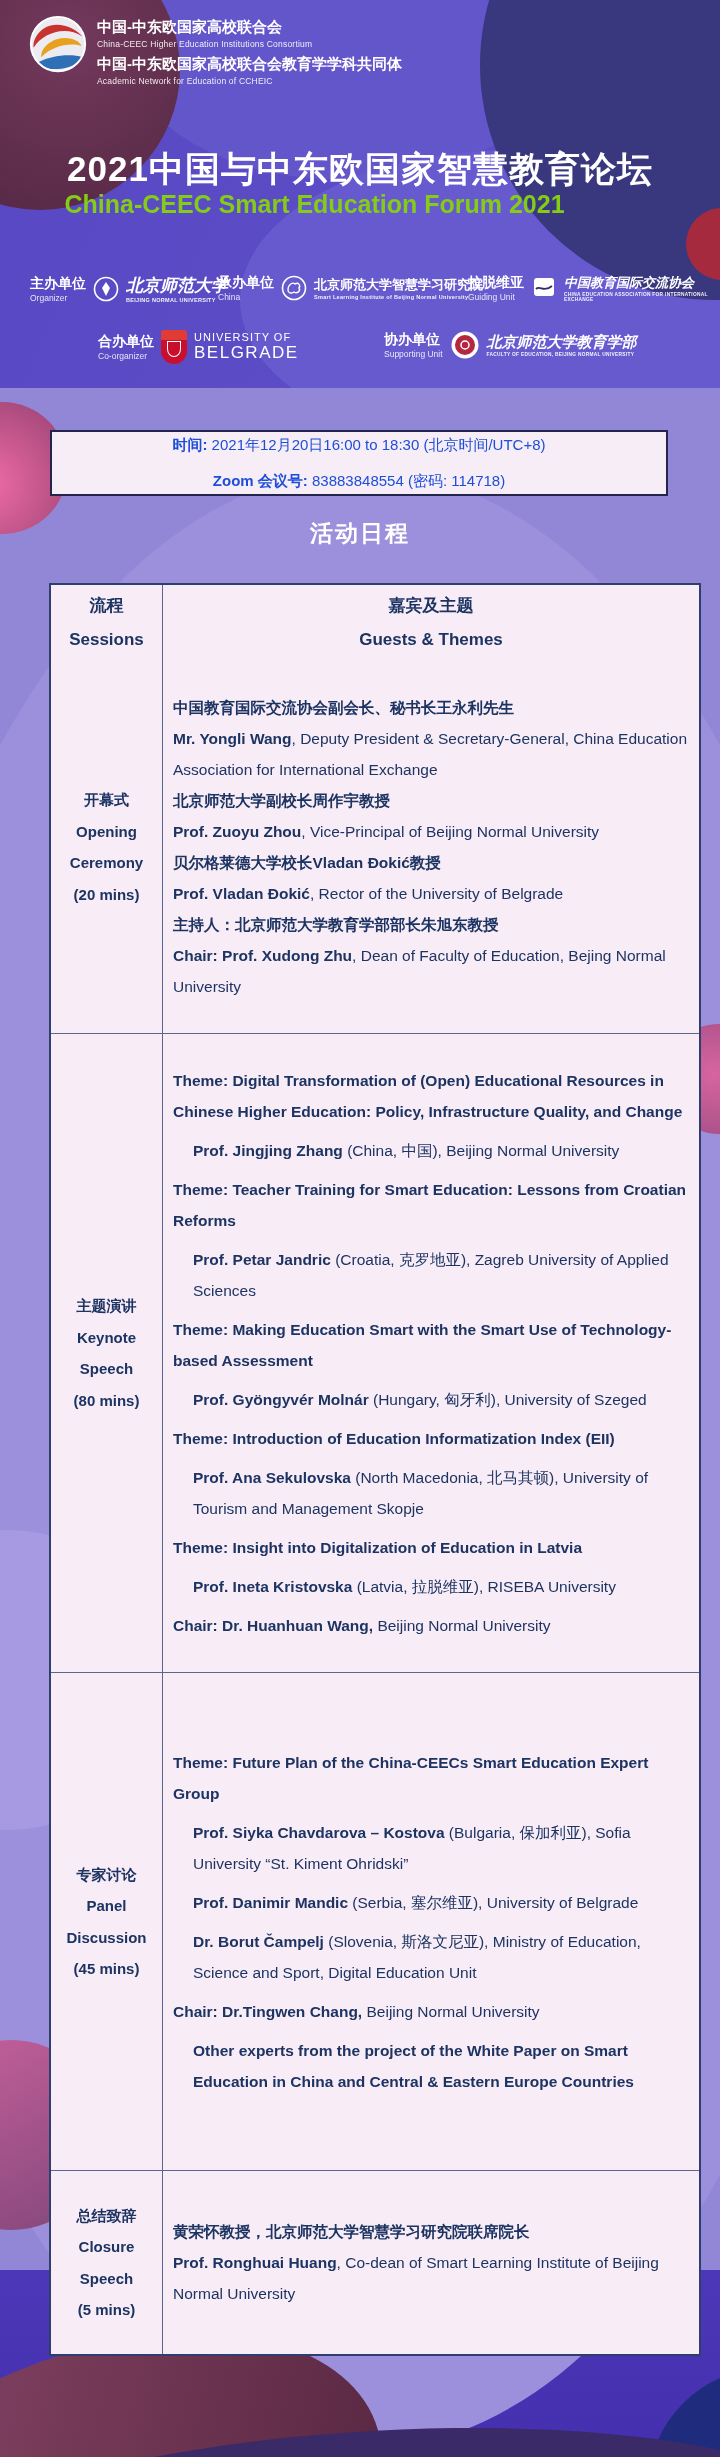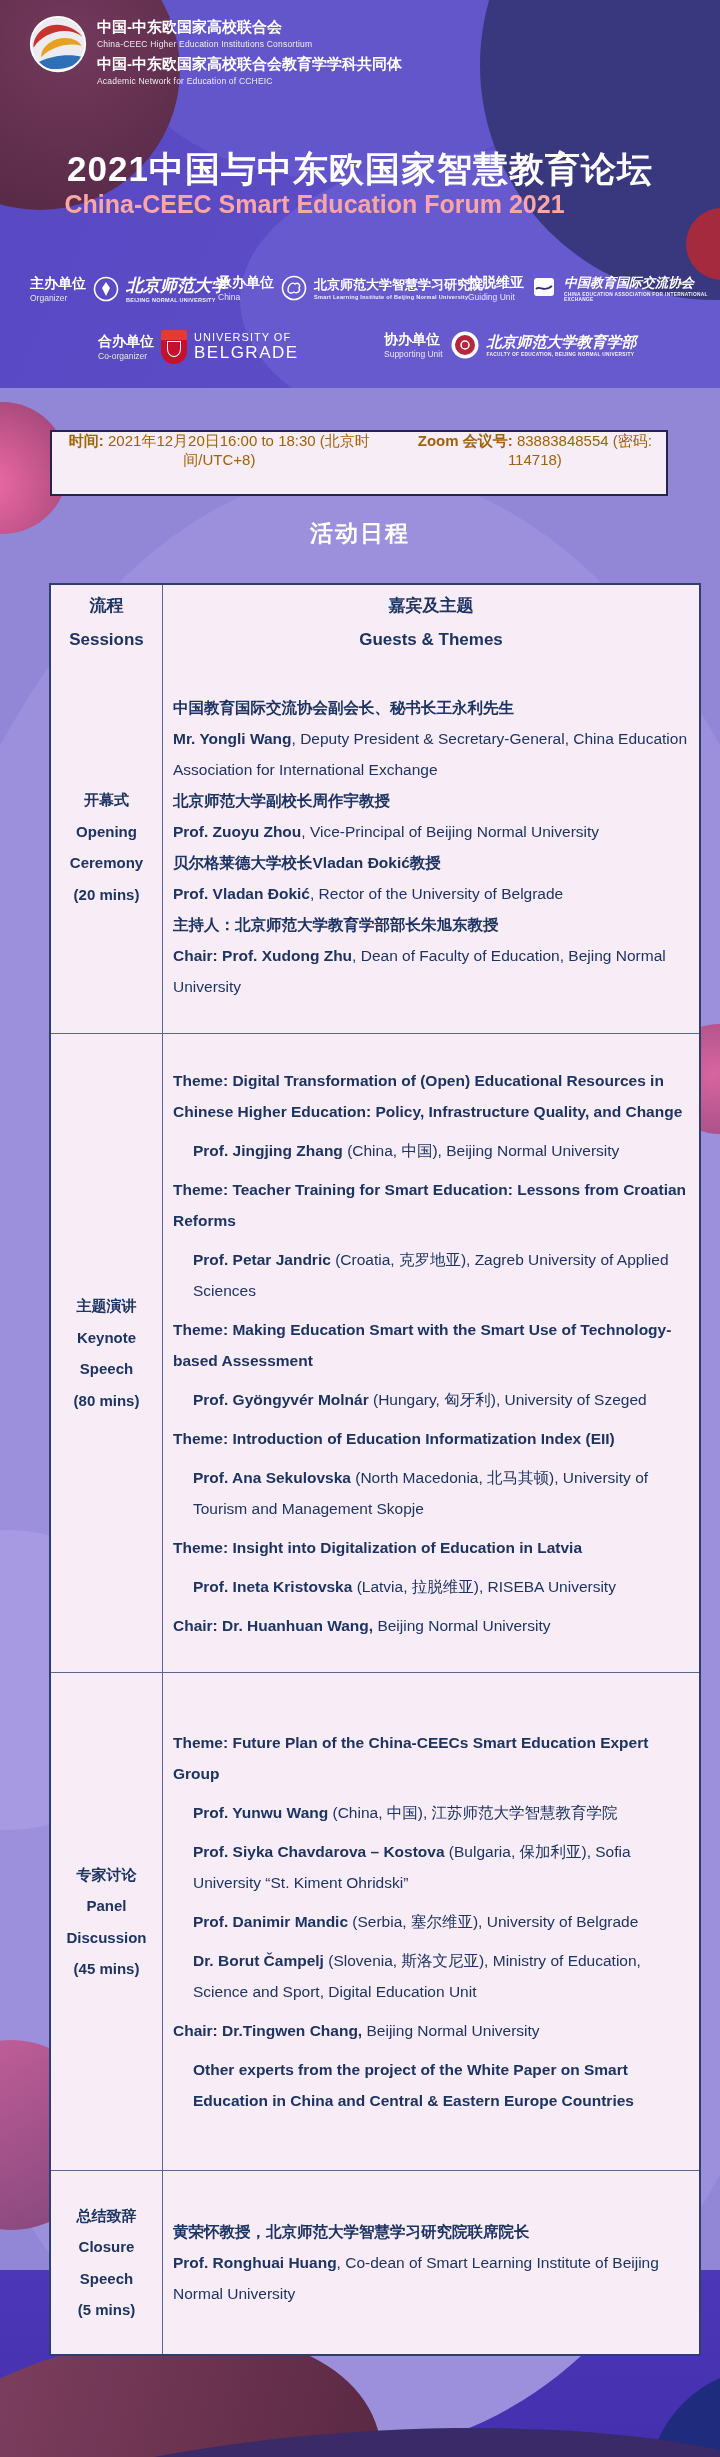--- a/index.html
+++ b/index.html
@@ -33,32 +33,32 @@
         background:#1f2b7c;z-index:6;}
   .bottom-wave{position:absolute;left:-180px;top:2432px;width:1080px;height:320px;border-radius:50%;
         background:#3a2a68;transform:rotate(-4deg);z-index:7;}
   
   .content{position:absolute;inset:0;z-index:10;}
   .brand{position:absolute;left:28px;top:14px;display:flex;gap:9px;align-items:flex-start;color:#fff;}
   .brand-text .zh{font-size:15px;font-weight:600;line-height:1.2;margin-top:4px;}
   .brand-text .en{font-size:8.5px;opacity:.9;margin:3px 0 6px 0;letter-spacing:.2px;}
   .title-zh{position:absolute;left:0;top:146px;width:720px;text-align:center;color:#fff;
         font-size:35px;font-weight:800;letter-spacing:1px;}
-  .title-en{position:absolute;left:0;top:190px;width:629px;text-align:center;color:#fca5a5;
+  .title-en{position:absolute;left:0;top:190px;width:629px;text-align:center;color:#84cc16;
         font-size:25px;font-weight:700;}
   .org{position:absolute;display:flex;align-items:center;gap:7px;color:#fff;white-space:nowrap;}
   .org-label .zh{font-size:14px;font-weight:700;}
   .org-label .en{font-size:8.5px;opacity:.85;}
   .org-name .cal{font-family:"DejaVu Serif","Liberation Serif",serif;font-style:italic;font-weight:700;}
   .org-name .sub{font-size:5.5px;letter-spacing:.3px;opacity:.92;font-weight:700;}
   .belg .l1{font-size:11px;letter-spacing:1px;}
   .belg .l2{font-size:17px;letter-spacing:1.5px;}
   .info{position:absolute;left:50px;top:430px;width:614px;height:62px;background:#f6edf6;
-        border:2px solid #23254d;display:flex;flex-direction:row;justify-content:center;gap:17px;
-        text-align:center;color:#a16207;font-size:15px;}
+        border:2px solid #23254d;display:flex;flex-direction:column;justify-content:center;gap:17px;
+        text-align:center;color:#1d4ed8;font-size:15px;}
   .info .b{font-weight:700;}
   .agenda-title{position:absolute;left:0;top:518px;width:720px;text-align:center;color:#fff;
         font-weight:800;font-size:23px;letter-spacing:2px;}
   .agenda-table{position:absolute;left:49px;top:583px;width:652px;background:#f8edf6;
         border:2px solid #2f3f6d;color:#1d3463;box-sizing:border-box;}
   .trow{display:flex;border-top:1px solid #5a6590;}
   .trow:first-child{border-top:none;}
   .cell-left{flex:0 0 112px;width:112px;border-right:1px solid #5a6590;display:flex;flex-direction:column;
         justify-content:center;align-items:center;text-align:center;font-weight:700;font-size:15px;
         line-height:2.1;padding:8px 2px;box-sizing:border-box;}
@@ -254,21 +254,20 @@
           </div>
           <div class="trow r2">
             <div class="cell-left">
               <div>专家讨论</div>
               <div>Panel</div>
               <div>Discussion</div>
               <div>(45 mins)</div>
             </div>
             <div class="cell-right">
               <p><span class="b">Theme: Future Plan of the China-CEECs Smart Education Expert Group</span></p>
-              <p class="indent"><span class="b">Prof. Yunwu Wang</span><span> (China, 中国), 江苏师范大学智慧教育学院</span></p>
               <p class="indent"><span class="b">Prof. Siyka Chavdarova – Kostova</span><span> (Bulgaria, 保加利亚), Sofia University “St. Kiment Ohridski”</span></p>
               <p class="indent"><span class="b">Prof. Danimir Mandic</span><span> (Serbia, 塞尔维亚), University of Belgrade</span></p>
               <p class="indent"><span class="b">Dr. Borut Čampelj</span><span> (Slovenia, 斯洛文尼亚), Ministry of Education, Science and Sport, Digital Education Unit</span></p>
               <p><span class="b">Chair: Dr.Tingwen Chang,</span><span> Beijing Normal University</span></p>
               <p class="indent"><span class="b">Other experts from the project of the White Paper on Smart Education in China and Central &amp; Eastern Europe Countries</span></p>
             </div>
           </div>
           <div class="trow r3">
             <div class="cell-left">
               <div>总结致辞</div>

